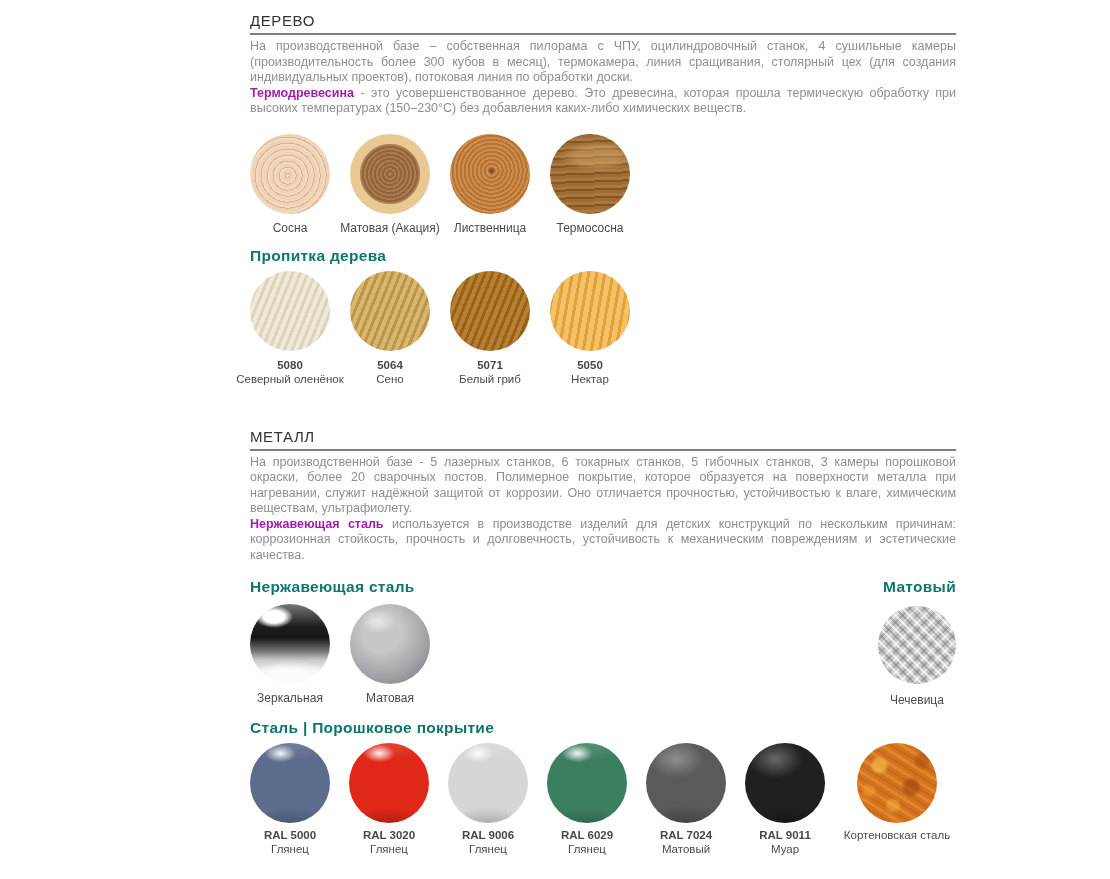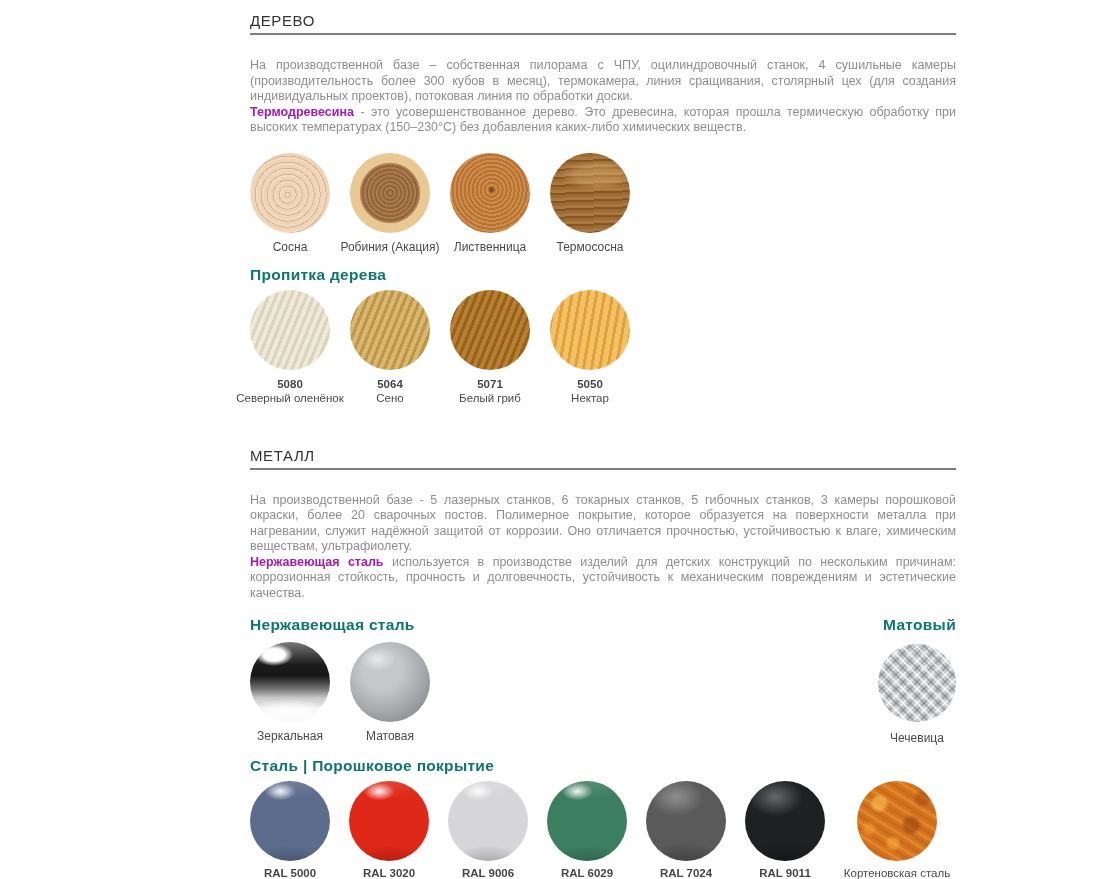--- a/index.html
+++ b/index.html
@@ -6,21 +6,21 @@
   html,body { background:#ffffff; }
   .page {
     position:relative; width:1110px; height:879px; background:#ffffff;
     font-family:"Liberation Sans", sans-serif; overflow:hidden;
   }
   .content { position:absolute; left:250px; top:0; width:706px; }
 
   .sec-title { padding-top:12px; font-size:15px; font-weight:normal; letter-spacing:.6px; color:#333333; }
   .rule { height:2px; background:#7d7d7d; margin-top:4px; }
 
-  .body-text { margin-top:23px; font-size:12.5px; line-height:15.5px; color:#8e8e8e; text-align:justify; }
+  .body-text { margin-top:4px; font-size:12.5px; line-height:15.5px; color:#8e8e8e; text-align:justify; }
   .body-text p { margin:0; }
   .body-text .lead { font-weight:bold; color:#a21caf; }
 
   .sub-title { font-size:15.5px; color:#0f766e; letter-spacing:.3px; }
 
   .swatch-row { display:flex; margin-top:17px; }
   .swatch-item { position:relative; width:100px; height:80px; flex:0 0 auto; }
   .circle { width:80px; height:80px; border-radius:50%; position:relative; }
   .swatch-label {
     position:absolute; top:87px; left:40px; transform:translateX(-50%);
@@ -112,21 +112,21 @@
         <p><span class="lead">Термодревесина</span><span> - это усовершенствованное дерево. Это древесина, которая прошла термическую обработку при высоких температурах (150–230°С) без добавления каких-либо химических веществ.</span></p>
       </div>
 
       <div class="swatch-row">
         <div class="swatch-item">
           <div class="circle wood-sosna" style="background-color: rgb(236, 210, 180);"></div>
           <div class="swatch-label">Сосна</div>
         </div>
         <div class="swatch-item">
           <div class="circle wood-robinia" style="background-color: rgb(168, 121, 74);"></div>
-          <div class="swatch-label">Робиния (Акация)</div>
+          <div class="swatch-label">Матовая (Акация)</div>
         </div>
         <div class="swatch-item">
           <div class="circle wood-larch" style="background-color: rgb(197, 129, 63);"></div>
           <div class="swatch-label">Лиственница</div>
         </div>
         <div class="swatch-item">
           <div class="circle wood-thermo" style="background-color: rgb(156, 106, 51);"></div>
           <div class="swatch-label">Термососна</div>
         </div>
       </div>

